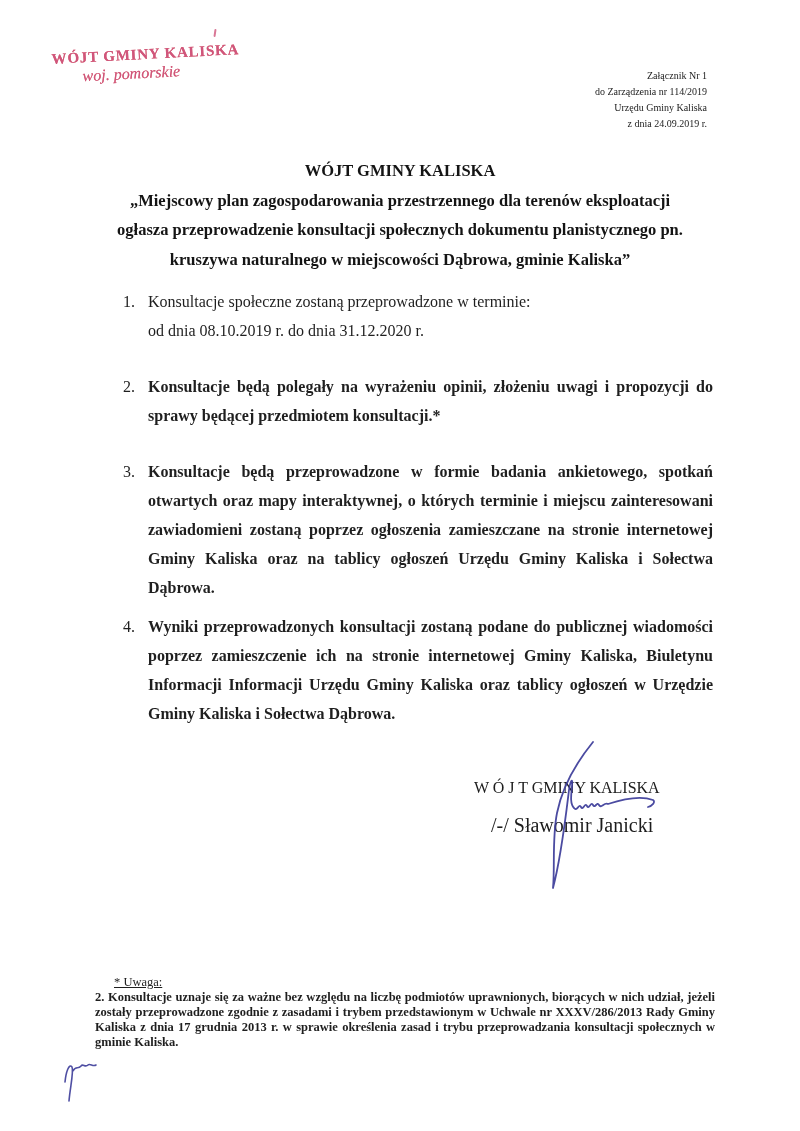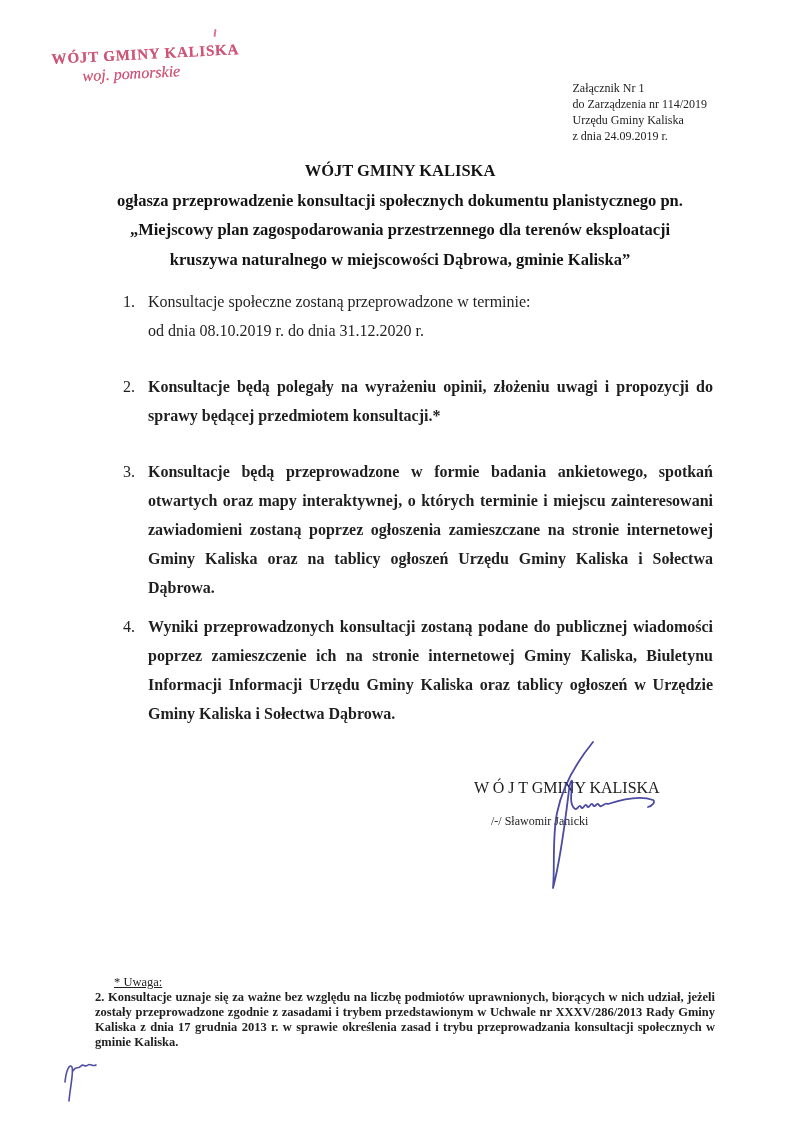--- a/index.html
+++ b/index.html
@@ -27,22 +27,22 @@
     font-size:16px;font-style:italic;
     padding-left:30px;margin-top:1px;
     font-family:"Liberation Serif",serif;
   }
   .ink-speck{
     position:absolute;left:214px;top:29px;width:2px;height:8px;
     background:#d0557c;transform:rotate(8deg);border-radius:1px;opacity:.8;
   }
   
   .attachment{
-    position:absolute;top:80px;right:93px;
-    font-size:12px;line-height:16px;color:#222;
+    position:absolute;top:68px;right:93px;
+    text-align:right;font-size:10px;line-height:16px;color:#222;
   }
   
   .doc-title{
     position:absolute;top:156px;left:60px;width:680px;
     text-align:center;font-weight:bold;font-size:16.5px;
     line-height:29.5px;color:#141414;
   }
   
   .list-item{
     position:absolute;left:123px;width:590px;
@@ -52,21 +52,21 @@
   .list-item .item-text{margin-left:25px;}
   .prelines{white-space:pre-line;}
   .just{text-align:justify;font-weight:bold;}
   
   .sig-title{
     position:absolute;left:474px;top:779px;
     font-size:16px;color:#1c1c1c;
   }
   .sig-name{
     position:absolute;left:491px;top:814px;
-    font-size:12px;color:#1c1c1c;
+    font-size:20px;color:#1c1c1c;
   }
   .sig-svg{position:absolute;left:500px;top:728px;}
   .paraph-svg{position:absolute;left:48px;top:1058px;}
   
   .footnote{
     position:absolute;left:95px;top:975px;width:620px;
     font-size:12.5px;line-height:15px;color:#1f1f1f;
   }
   .footnote .heading{text-decoration:underline;margin-left:19px;}
 </style>
@@ -83,22 +83,22 @@
 
   <div class="attachment">
     <div>Załącznik Nr 1</div>
     <div>do Zarządzenia nr 114/2019</div>
     <div>Urzędu Gminy Kaliska</div>
     <div>z dnia 24.09.2019 r.</div>
   </div>
 
   <div class="doc-title">
     <div>WÓJT GMINY KALISKA</div>
+    <div>„Miejscowy plan zagospodarowania przestrzennego dla terenów eksploatacji</div>
     <div>ogłasza przeprowadzenie konsultacji społecznych dokumentu planistycznego pn.</div>
-    <div>„Miejscowy plan zagospodarowania przestrzennego dla terenów eksploatacji</div>
     <div>kruszywa naturalnego w miejscowości Dąbrowa, gminie Kaliska”</div>
   </div>
 
   <div class="list-item" style="top:287px">
     <span class="num">1.</span>
     <div class="item-text prelines">Konsultacje społeczne zostaną przeprowadzone w terminie:
 od dnia 08.10.2019 r. do dnia 31.12.2020 r.</div>
   </div>
 
   <div class="list-item" style="top:372px">

